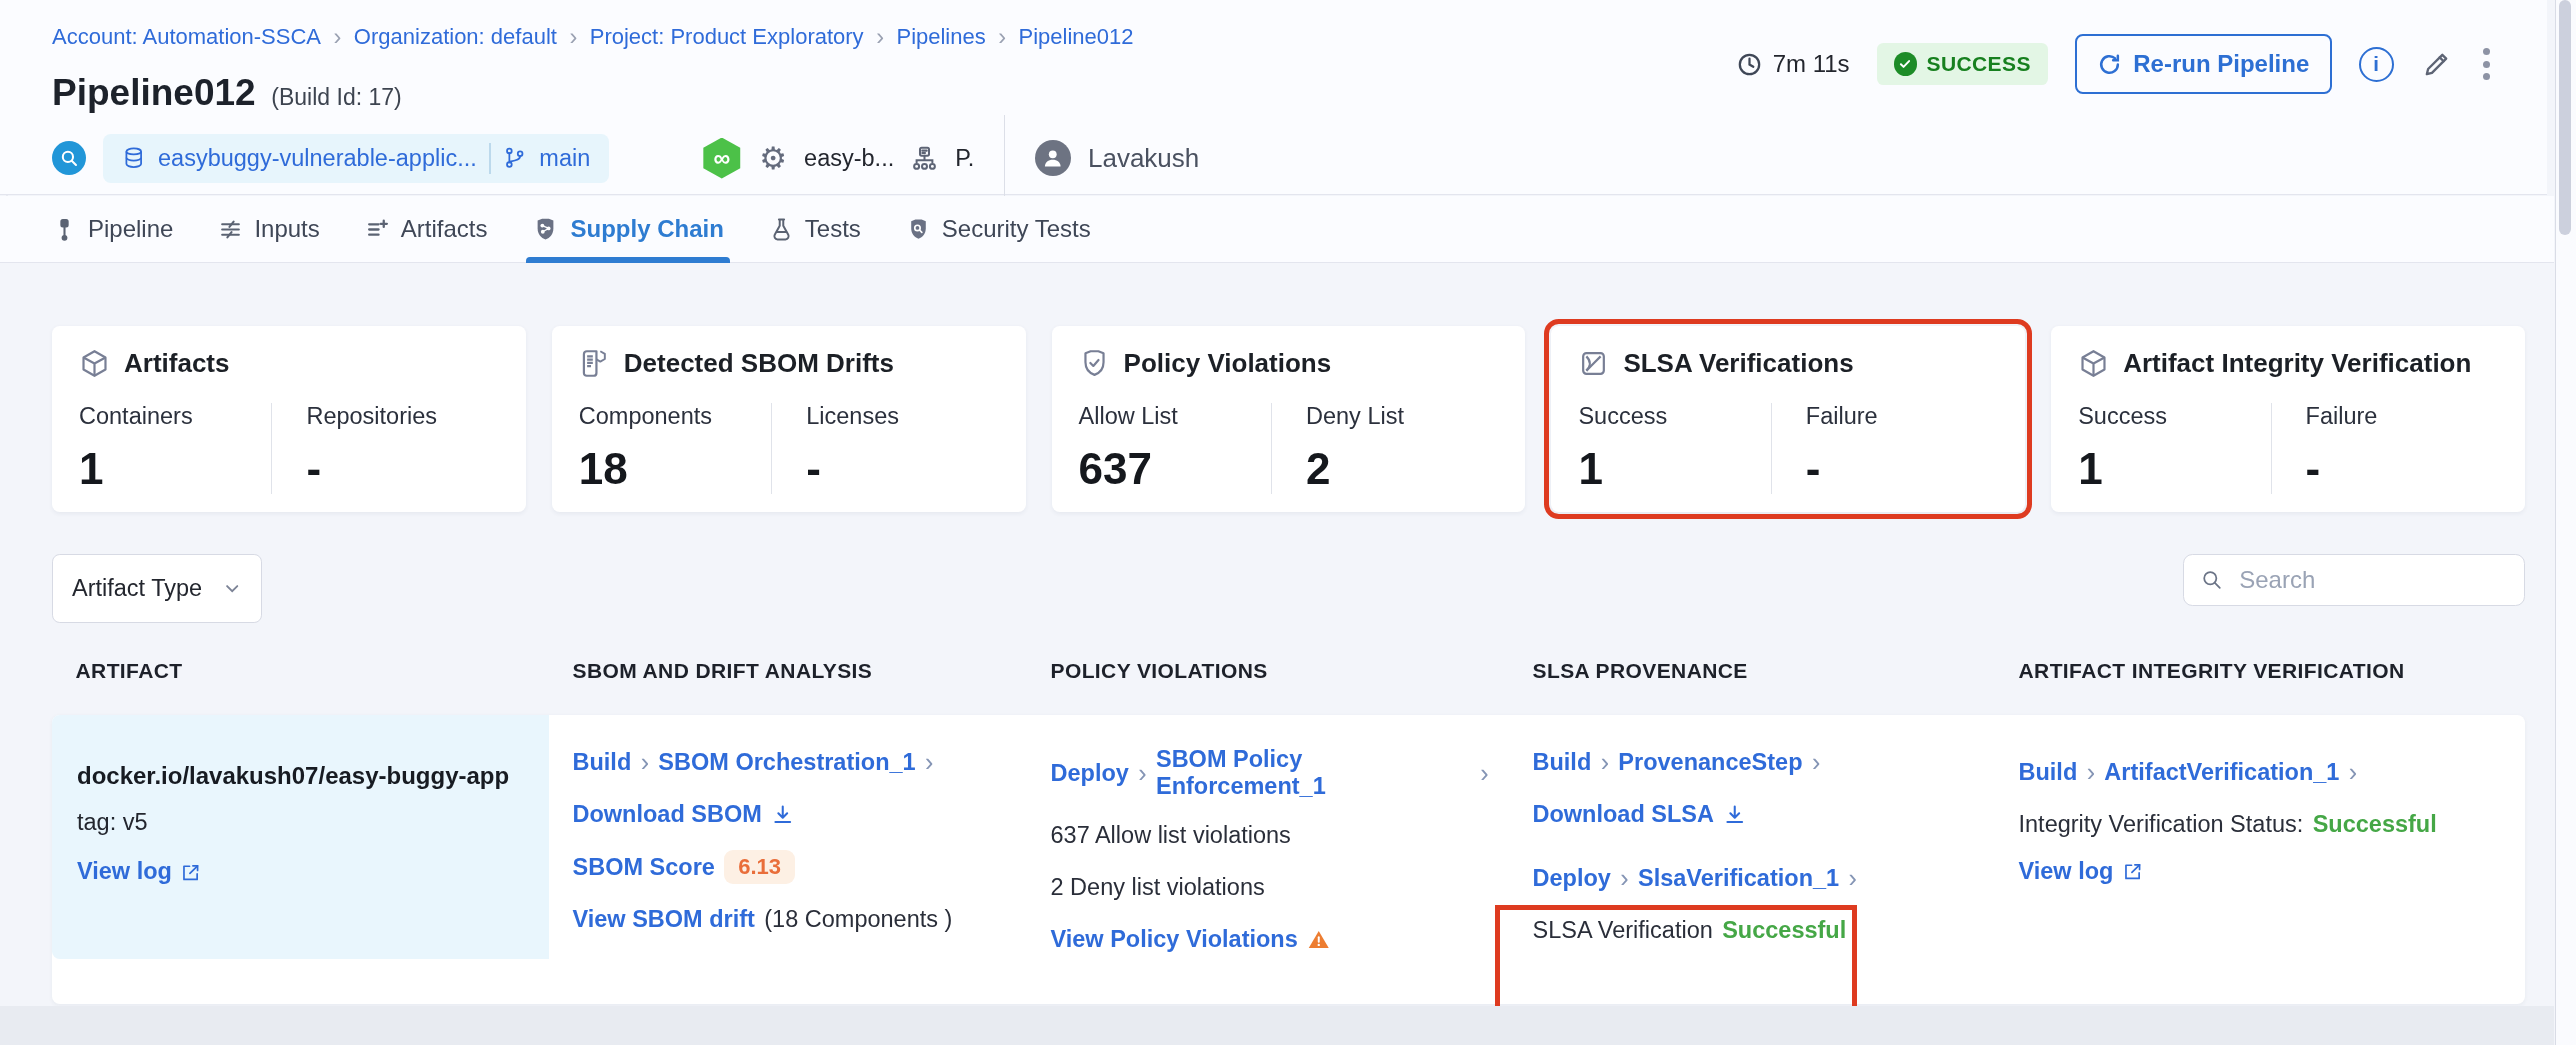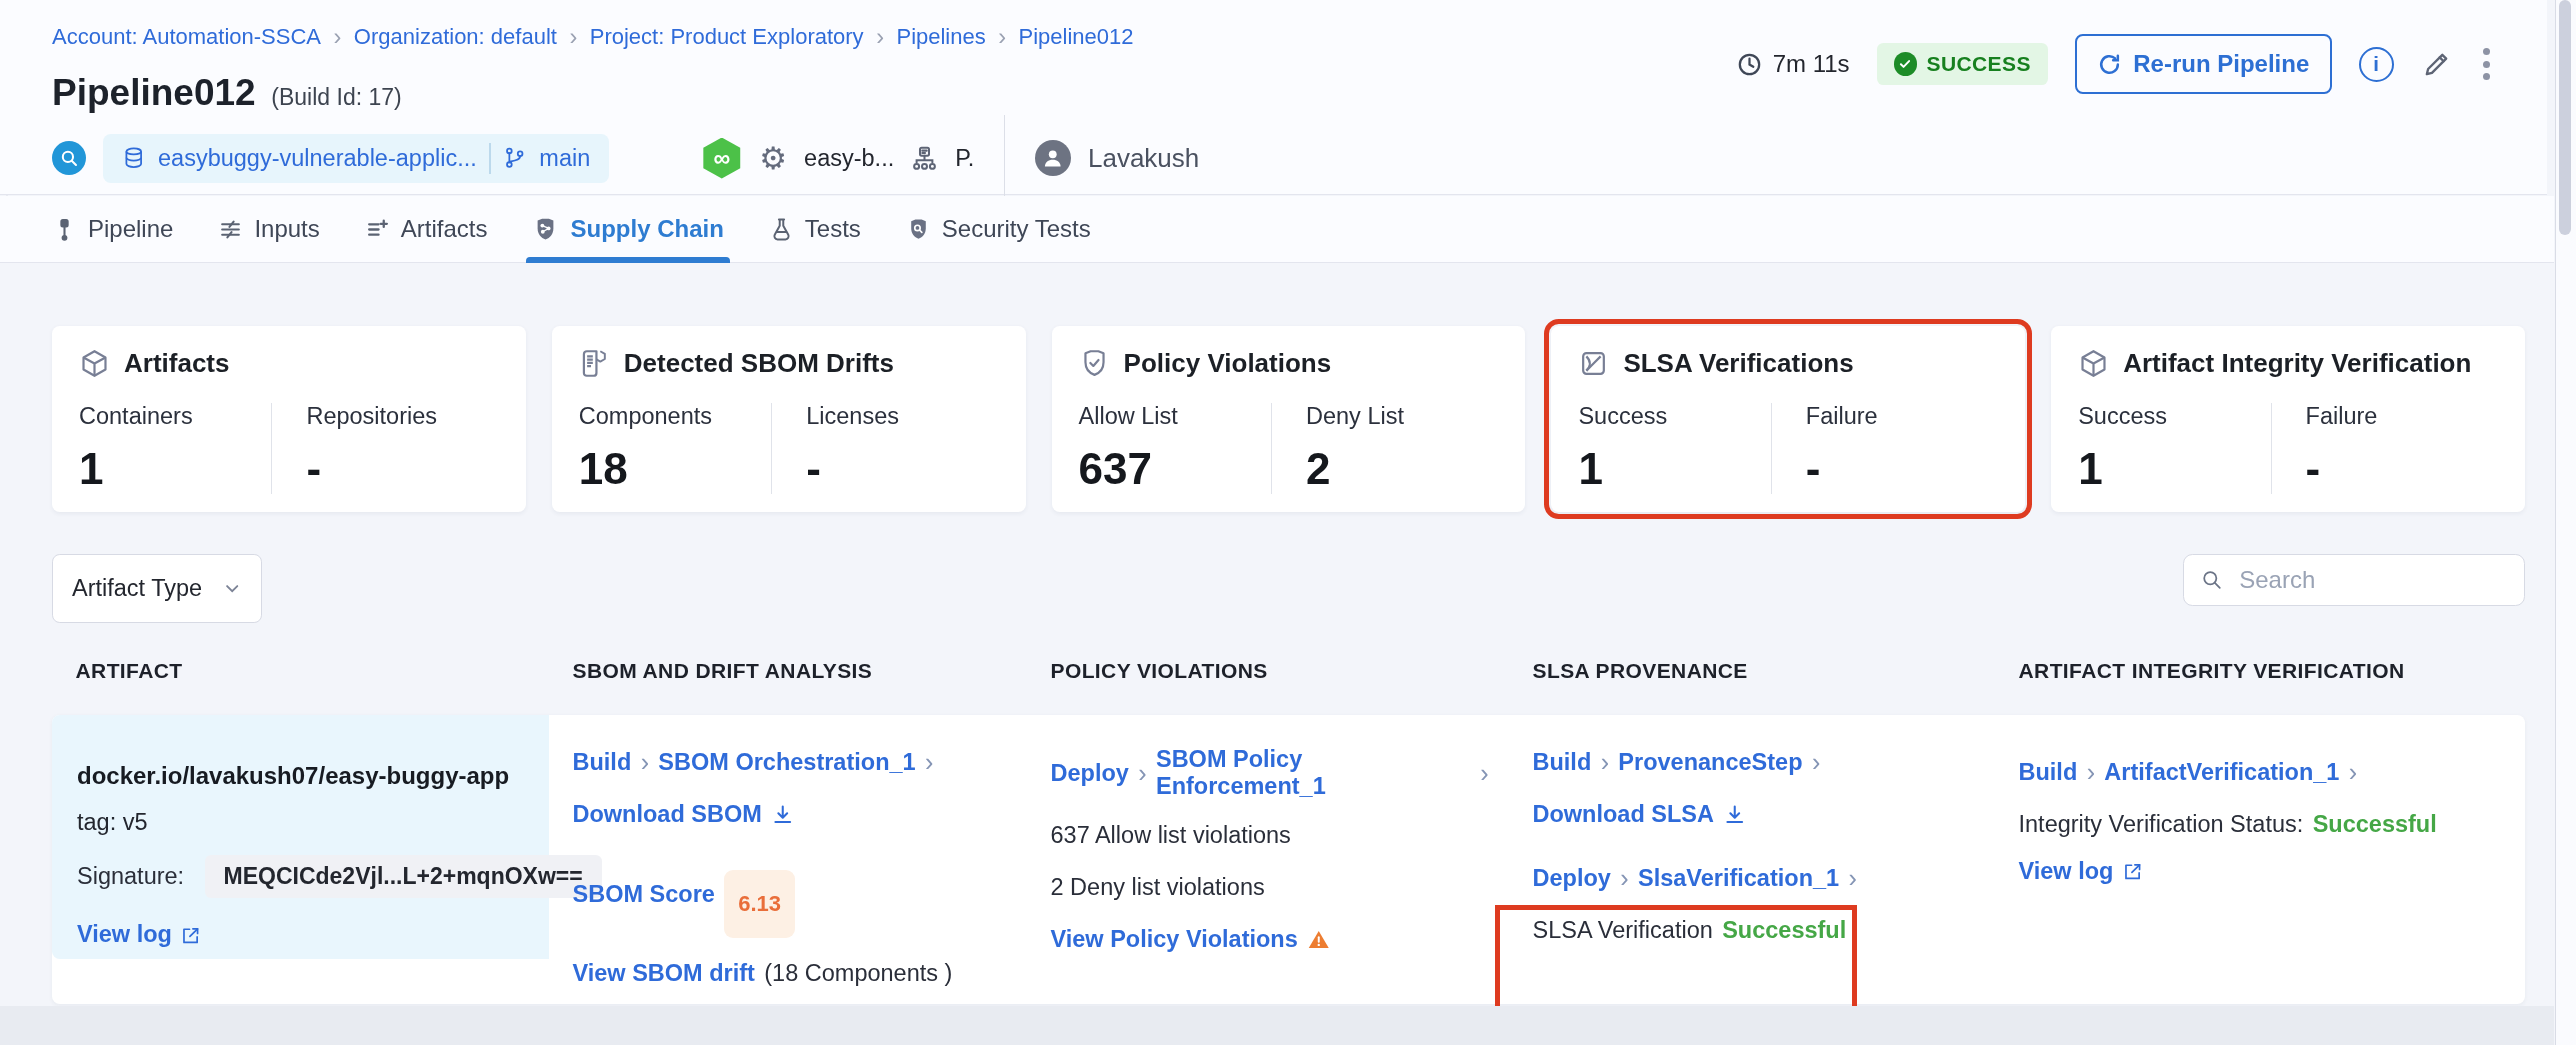--- a/index.html
+++ b/index.html
@@ -82,21 +82,21 @@
   .art-cell{background:#e9f6fd;border-radius:7.8px 0 0 7.8px;height:244px;padding:27px 23.5px 0 25px;}
   .link{color:var(--blue,#2f6bd9);font-weight:600;cursor:pointer;}
   .chev2{color:#8595b5;font-size:25px;font-weight:400;}
   .dark{color:#2a2e39;}
   .type-lbl{display:flex;align-items:center;gap:11px;font-size:22px;font-weight:600;color:#2a2f3a;}
   .type-lbl .cicon{color:#6d7287;display:flex;}
   .art-name{font-size:24px;font-weight:700;color:#171b22;margin:20.4px 0 19px;}
   .tagline{font-size:23.5px;color:#23262e;margin-bottom:19px;}
   .sigrow{display:flex;align-items:center;gap:20.4px;margin-bottom:20.4px;}
   .sig-pill{background:#f0f1f5;border-radius:6.3px;padding:7.8px 19px;font-size:23px;font-weight:600;color:#23262e;}
-  .score-badge{background:var(--score-bg,#fdf0e4);color:var(--score,#e96e3a);font-weight:700;font-size:22px;border-radius:9px;padding:21px 14px;margin-top:20px;}
+  .score-badge{background:var(--score-bg,#fdf0e4);color:var(--score,#e96e3a);font-weight:700;font-size:22px;border-radius:9px;padding:4px 14px;}
   .green{color:var(--green,#45a746);font-weight:600;}
   .dl-ic,.ext-ic{color:var(--blue,#2f6bd9);display:flex;}
   .warn-ic{display:flex;}
   
   .col-annot{position:absolute;left:1495px;top:642px;width:362px;height:320px;border:5.5px solid var(--red,#de3b20);
              box-sizing:border-box;pointer-events:none;}
   svg{display:block;}
 </style>
 </head>
 <body>
@@ -424,24 +424,20 @@
       <div class="th">POLICY VIOLATIONS</div>
       <div class="th">SLSA PROVENANCE</div>
       <div class="th">ARTIFACT INTEGRITY VERIFICATION</div>
     </section>
 
     <section class="tbody">
 
       <div class="cell art-cell">
         <div class="art-name">docker.io/lavakush07/easy-buggy-app</div>
         <div class="tagline">tag: v5</div>
-        <div class="sigrow">
-          <span class="dark">Signature:</span>
-          <span class="sig-pill">MEQCICde2Vjl...L+2+mqnOXw==</span>
-        </div>
         <div class="row">
           <span class="link">View log</span>
           <span class="ext-ic">
             <svg width="20.4" height="20.4" viewBox="0 0 24 24" fill="none" stroke="currentColor" stroke-width="2" stroke-linecap="round" stroke-linejoin="round">
                 <path d="M14 4.5h5.5V10"></path>
                 <path d="M19.5 4.5L10.5 13.5"></path>
                 <path d="M19 14v6.5H3.5V5H10"></path>
               </svg>
           </span>
         </div>

